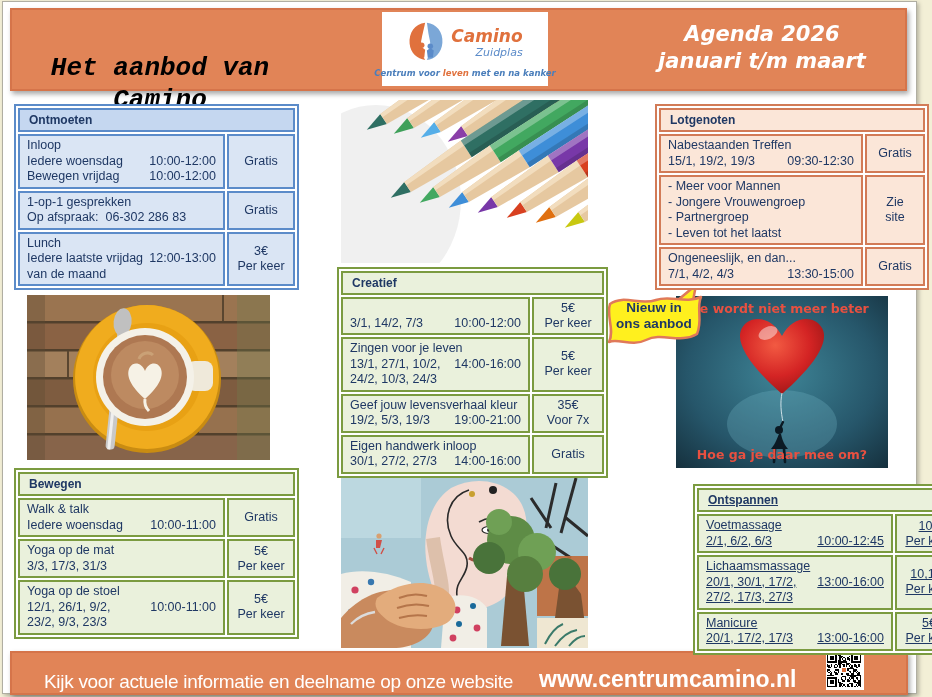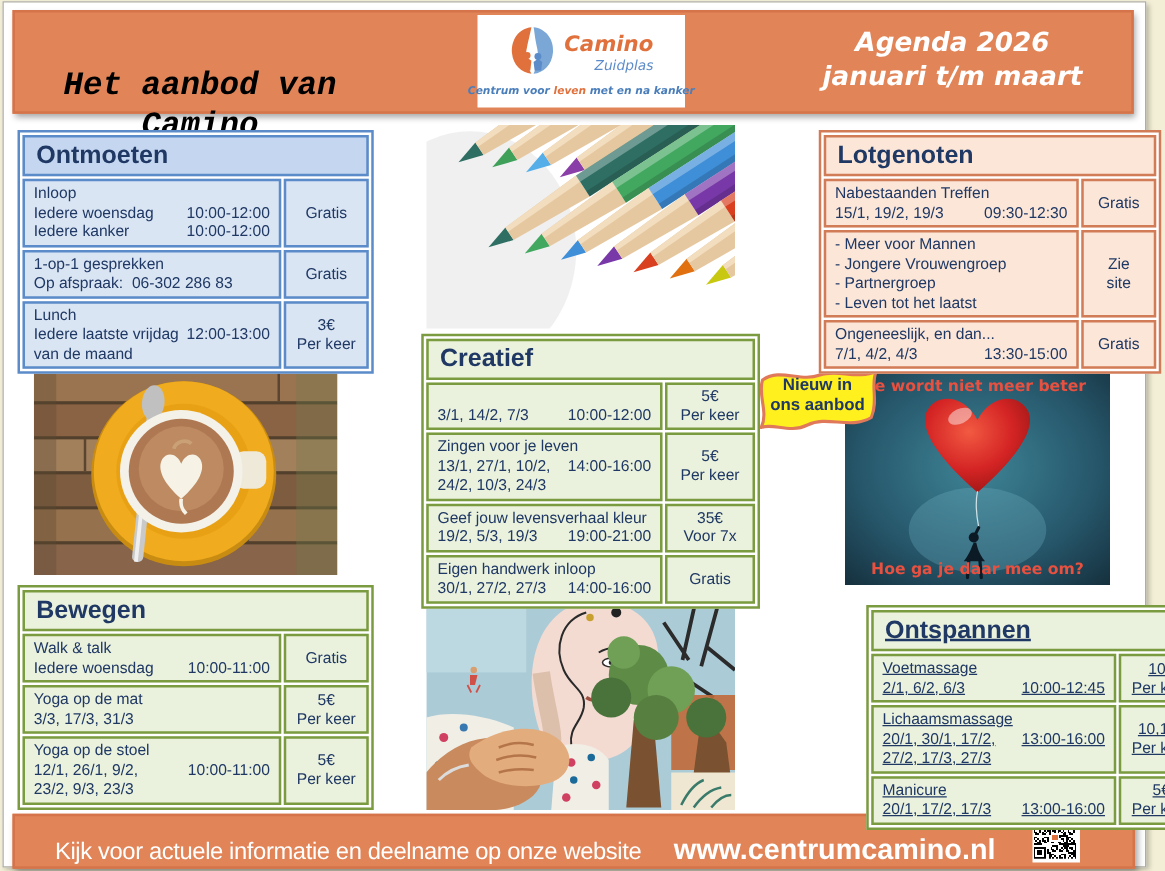--- a/index.html
+++ b/index.html
@@ -30,21 +30,21 @@
   .logo-sub{color:#5b8bc9;font-style:italic;font-size:11px;text-align:right;margin-top:2px;
              font-family:"DejaVu Sans", sans-serif;}
   .logo-tag{font-size:8.5px;color:#4a7ebb;font-style:italic;font-weight:bold;margin-top:3px;
             font-family:"DejaVu Sans", sans-serif;white-space:nowrap;}
   .logo-tag .accent{color:#e0713d;}
 
   
   .tbl{position:absolute;border:2px solid var(--bd);background:#fff;padding:2px;
        display:flex;flex-direction:column;gap:2px;color:#1f3864;}
   .tbl-header{border:2px solid var(--bd);background:var(--hf);font-weight:bold;
-              font-size:20px;padding:3px 9px;}
+              font-size:12px;padding:3px 9px;}
   .tbl-row{display:flex;gap:2px;flex:1;}
   .cell{border:2px solid var(--bd);background:var(--rf);}
   .cell.desc{flex:1;padding:2px 7px;display:flex;flex-direction:column;justify-content:flex-end;}
   .cell.price{width:var(--pw);display:flex;flex-direction:column;align-items:center;
               justify-content:center;text-align:center;font-size:12.5px;line-height:15px;padding:2px;}
   .line{display:flex;justify-content:space-between;align-items:baseline;
         font-size:12.5px;line-height:15.5px;}
   .line .t{white-space:pre;}
   .line .tm{white-space:nowrap;padding-left:6px;}
   #sec-ontmoeten{left:14px;top:104px;width:277px;--pw:60px;}
@@ -521,21 +521,21 @@
       <div class="tbl-row">
         <div class="cell desc">
           <div class="line">
             <span class="t">Inloop</span>
           </div>
           <div class="line">
             <span class="t">Iedere woensdag</span>
             <span class="tm">10:00-12:00</span>
           </div>
           <div class="line">
-            <span class="t">Iedere kanker</span>
+            <span class="t">Bewegen vrijdag</span>
             <span class="tm">10:00-12:00</span>
           </div>
         </div>
         <div class="cell price">
           <div>Gratis</div>
         </div>
       </div>
       <div class="tbl-row">
         <div class="cell desc">
           <div class="line">

